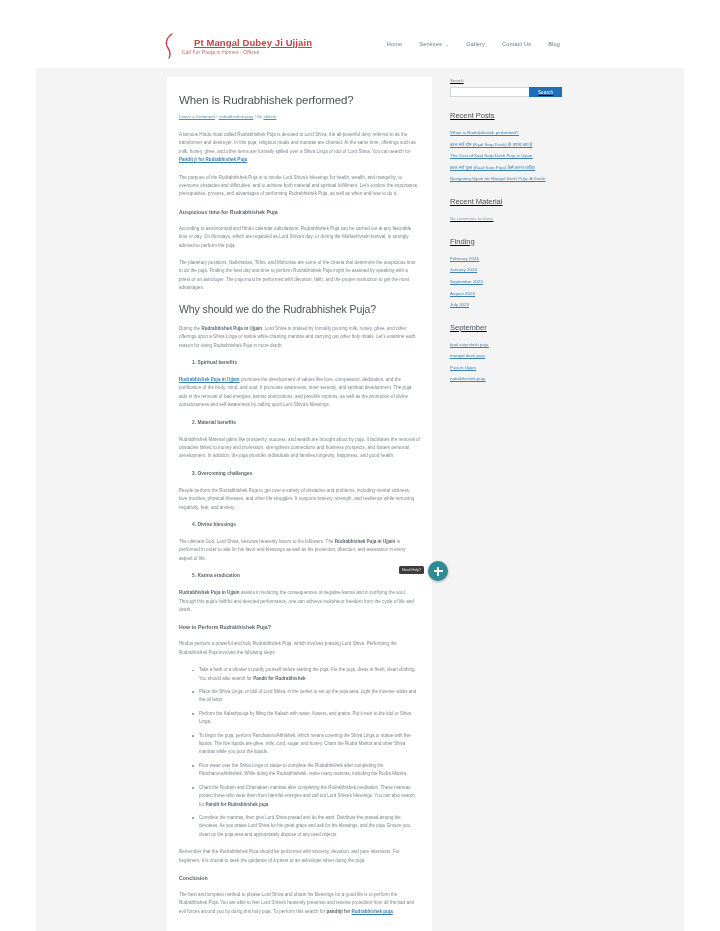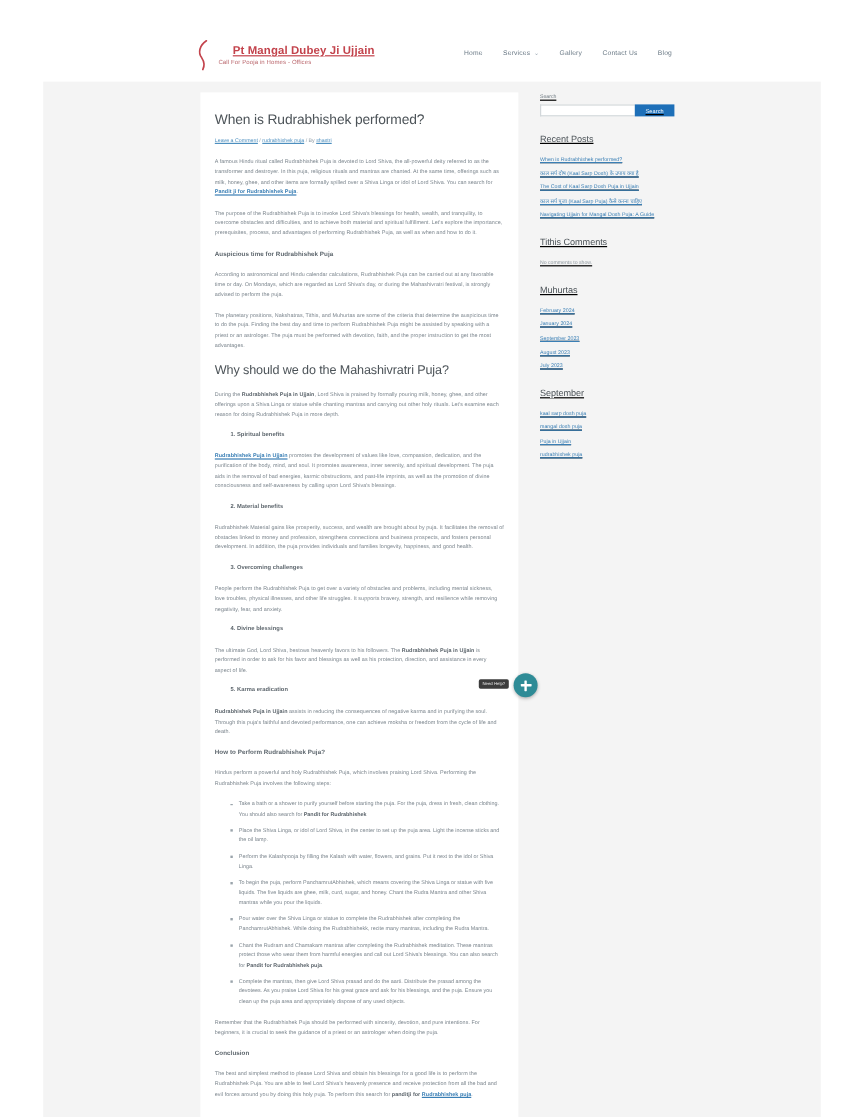--- a/index.html
+++ b/index.html
@@ -160,21 +160,21 @@
       <a>Leave a Comment</a><span class="sep"> / </span><a>rudrabhishek puja</a><span class="sep"> / </span><span>By </span><a>shastri</a>
     </div>
 
     <p class="p"><span>A famous Hindu ritual called Rudrabhishek Puja is devoted to Lord Shiva, the all-powerful deity referred to as the transformer and destroyer. In this puja, religious rituals and mantras are chanted. At the same time, offerings such as milk, honey, ghee, and other items are formally spilled over a Shiva Linga or idol of Lord Shiva. You can search for </span><a>Pandit ji for Rudrabhishek Puja</a><span>.</span></p>
     <p class="p">The purpose of the Rudrabhishek Puja is to invoke Lord Shiva's blessings for health, wealth, and tranquility, to overcome obstacles and difficulties, and to achieve both material and spiritual fulfillment. Let's explore the importance, prerequisites, process, and advantages of performing Rudrabhishek Puja, as well as when and how to do it.</p>
 
     <h3 class="sub">Auspicious time for Rudrabhishek Puja</h3>
     <p class="p">According to astronomical and Hindu calendar calculations, Rudrabhishek Puja can be carried out at any favorable time or day. On Mondays, which are regarded as Lord Shiva's day, or during the Mahashivratri festival, is strongly advised to perform the puja.</p>
     <p class="p">The planetary positions, Nakshatras, Tithis, and Muhurtas are some of the criteria that determine the auspicious time to do the puja. Finding the best day and time to perform Rudrabhishek Puja might be assisted by speaking with a priest or an astrologer. The puja must be performed with devotion, faith, and the proper instruction to get the most advantages.</p>
 
-    <h2 class="big">Why should we do the Mahashivratri Puja?</h2>
+    <h2 class="big">Why should we do the Rudrabhishek Puja?</h2>
     <p class="p"><span>During the </span><b>Rudrabhishek Puja in Ujjain</b><span>, Lord Shiva is praised by formally pouring milk, honey, ghee, and other offerings upon a Shiva Linga or statue while chanting mantras and carrying out other holy rituals. Let's examine each reason for doing Rudrabhishek Puja in more depth.</span></p>
 
     <div class="numbered">1. Spiritual benefits</div>
     <p class="p"><a>Rudrabhishek Puja in Ujjain</a><span> promotes the development of values like love, compassion, dedication, and the purification of the body, mind, and soul. It promotes awareness, inner serenity, and spiritual development. The puja aids in the removal of bad energies, karmic obstructions, and past-life imprints, as well as the promotion of divine consciousness and self-awareness by calling upon Lord Shiva's blessings.</span></p>
 
     <div class="numbered">2. Material benefits</div>
     <p class="p">Rudrabhishek Material gains like prosperity, success, and wealth are brought about by puja. It facilitates the removal of obstacles linked to money and profession, strengthens connections and business prospects, and fosters personal development. In addition, the puja provides individuals and families longevity, happiness, and good health.</p>
 
     <div class="numbered">3. Overcoming challenges</div>
     <p class="p">People perform the Rudrabhishek Puja to get over a variety of obstacles and problems, including mental sickness, love troubles, physical illnesses, and other life struggles. It supports bravery, strength, and resilience while removing negativity, fear, and anxiety.</p>
@@ -228,26 +228,26 @@
         <li>
             <a>काल सर्प पूजा (Kaal Sarp Puja) कैसे करना चाहिए</a>
           </li>
         <li>
             <a>Navigating Ujjain for Mangal Dosh Puja: A Guide</a>
           </li>
       </ul>
     </div>
 
     <div class="widget">
-      <div class="widget-title">Tithis Comments</div>
+      <div class="widget-title">Recent Material</div>
       <div class="empty-note">No comments to show.</div>
     </div>
 
     <div class="widget">
-      <div class="widget-title">Muhurtas</div>
+      <div class="widget-title">Finding</div>
       <ul class="widget-list">
         <li>
             <a>February 2024</a>
           </li>
         <li>
             <a>January 2024</a>
           </li>
         <li>
             <a>September 2023</a>
           </li>

